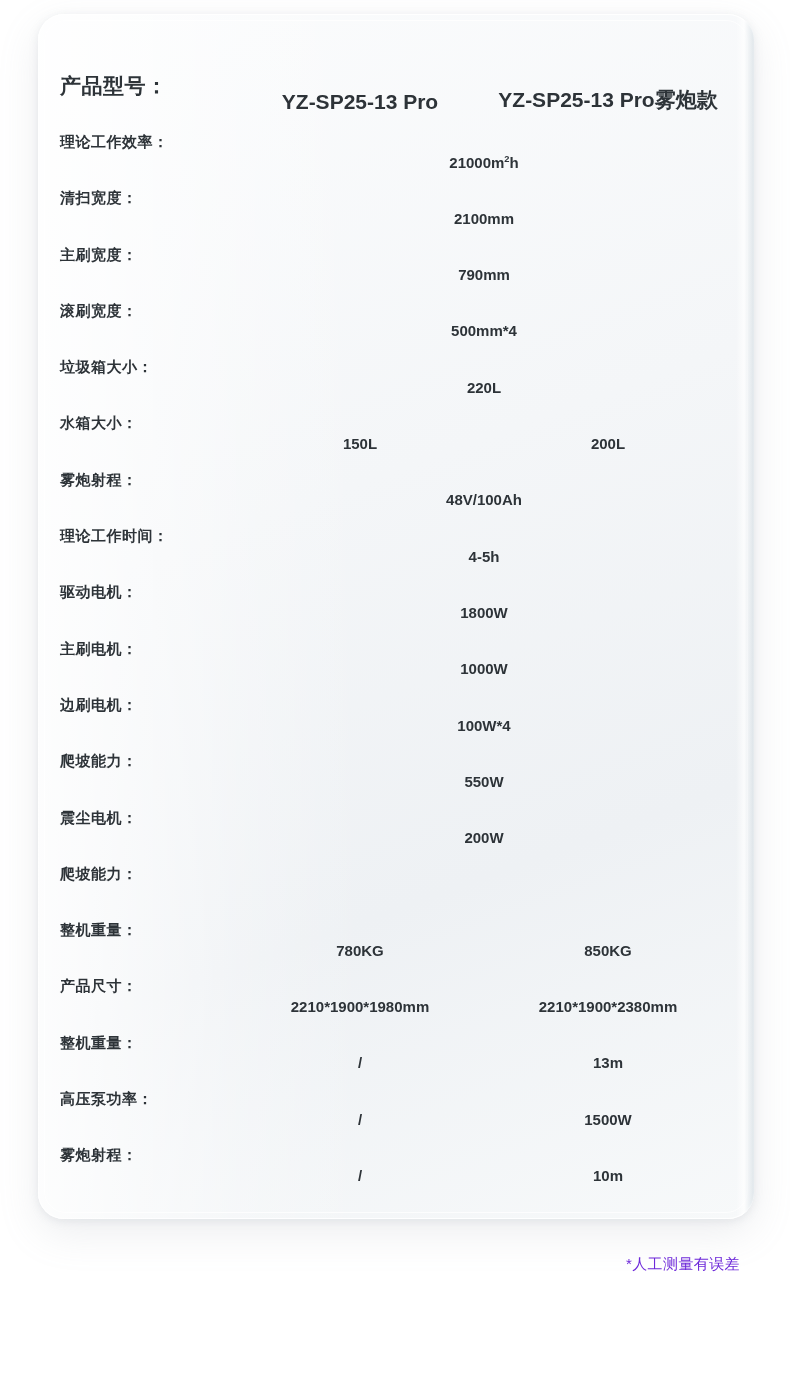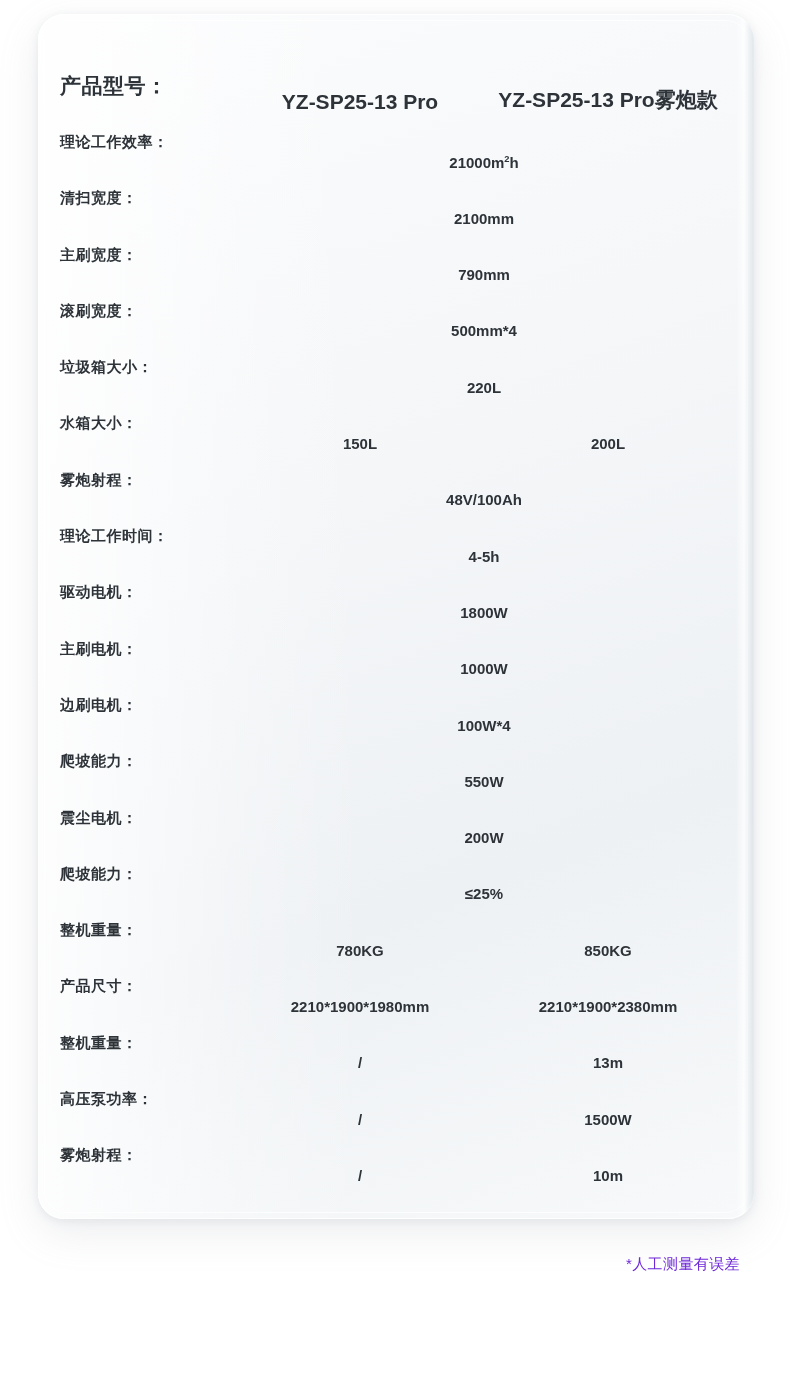--- a/index.html
+++ b/index.html
@@ -223,23 +223,20 @@
         </div>
       </div>
       <div class="row">
         <div class="label">震尘电机：</div>
         <div class="vals">
           <div class="val span2">200W</div>
         </div>
       </div>
       <div class="row">
         <div class="label">爬坡能力：</div>
-        <div class="vals">
-          <div class="val span2">≤25%</div>
-        </div>
       </div>
       <div class="row">
         <div class="label">整机重量：</div>
         <div class="vals">
           <div class="val col1">780KG</div>
           <div class="val col2">850KG</div>
         </div>
       </div>
       <div class="row">
         <div class="label">产品尺寸：</div>

